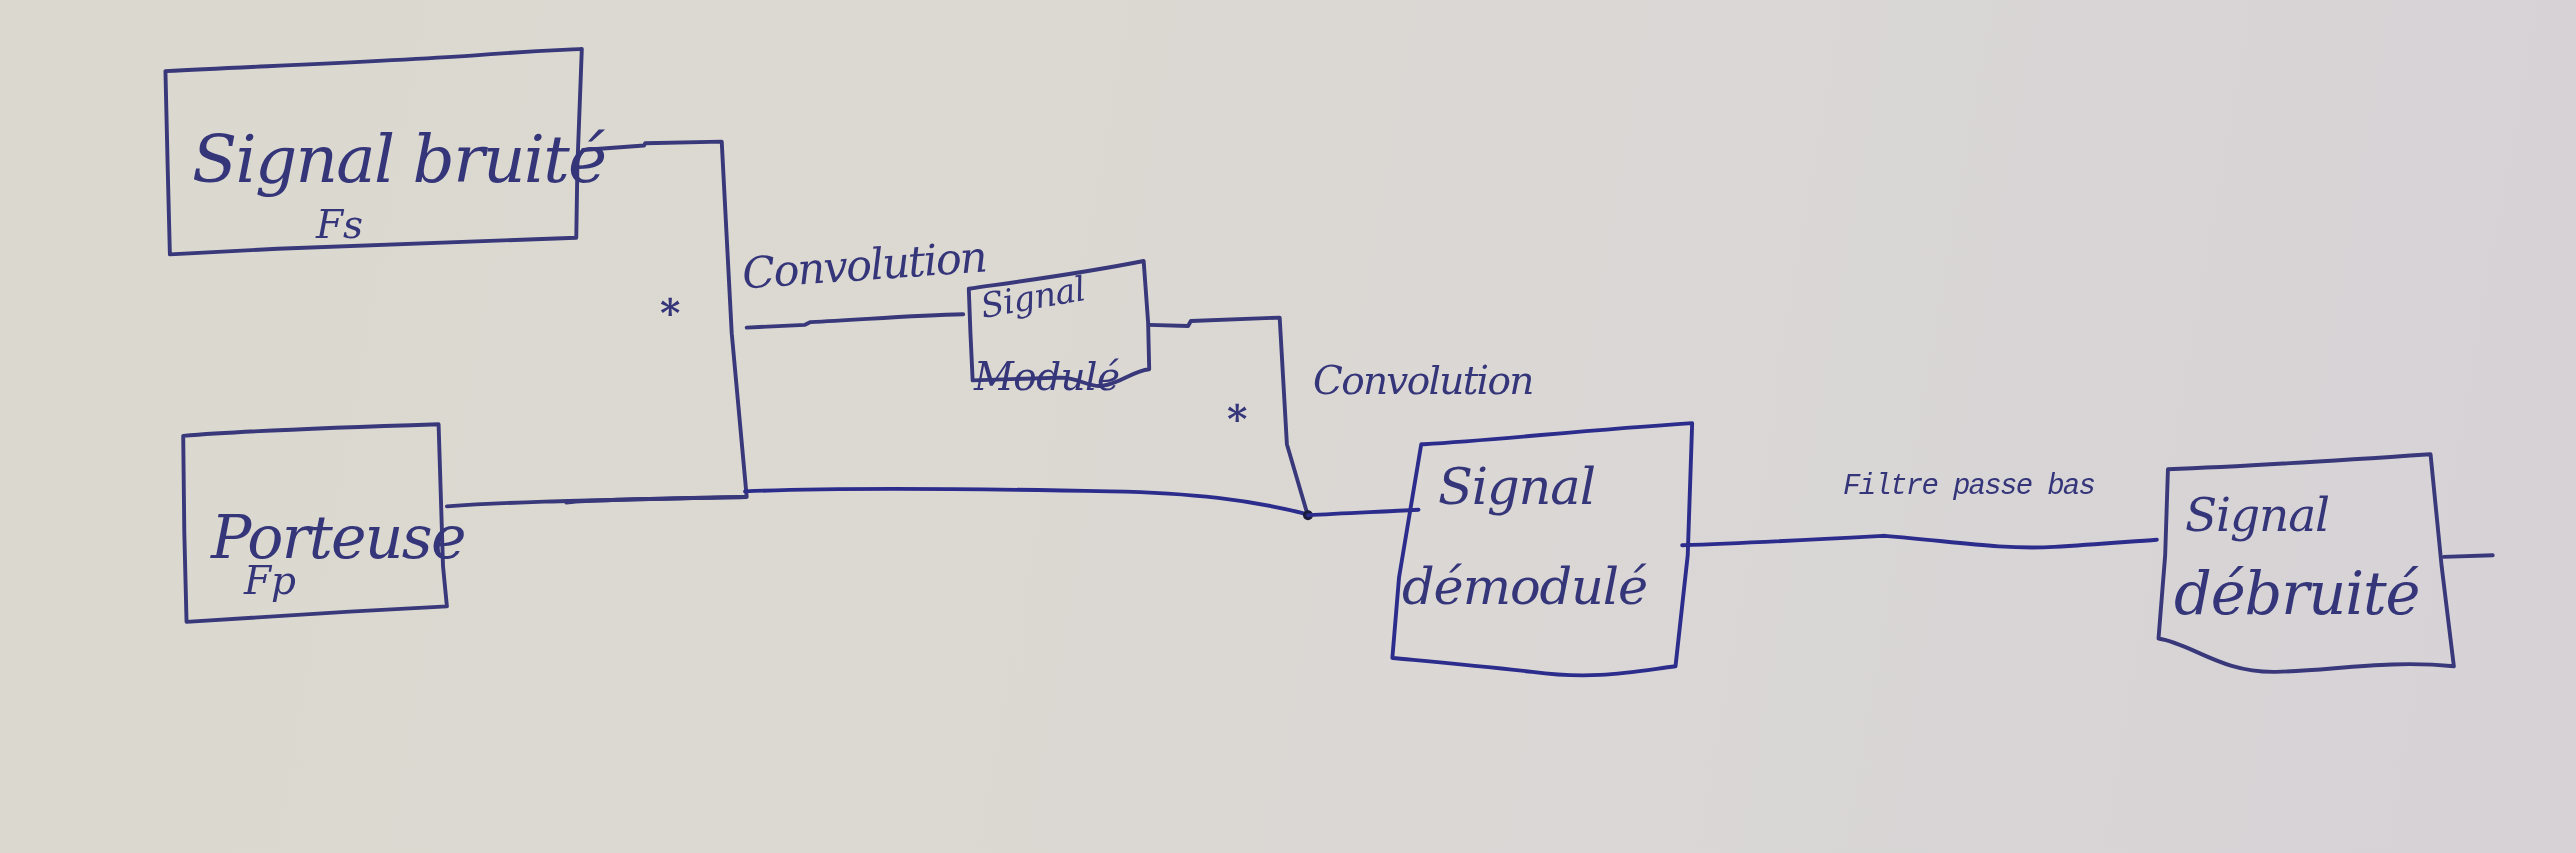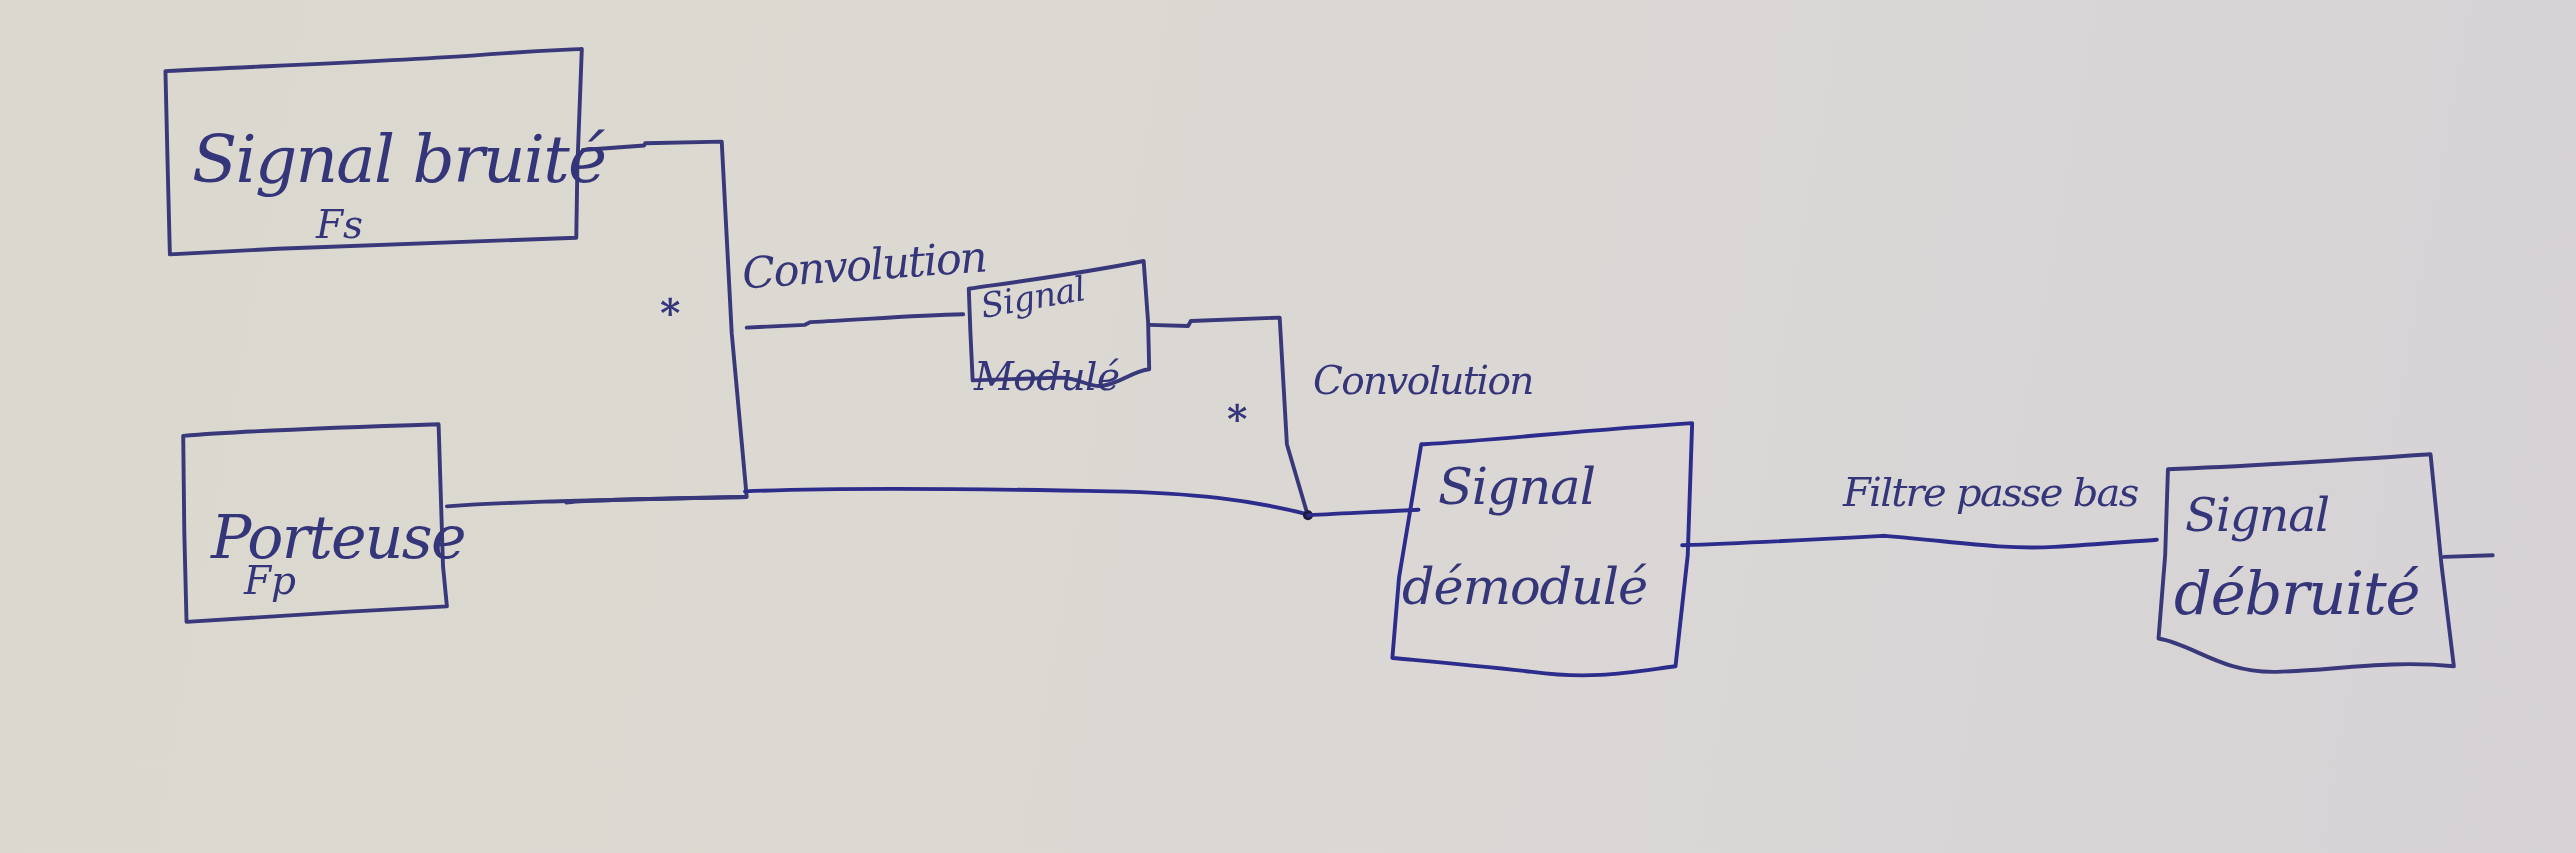--- a/index.html
+++ b/index.html
@@ -71,17 +71,17 @@
 
 <div class="lbl small-title" style="left:980px; top:280px; transform:rotate(-10deg);">Signal</div>
 <div class="lbl small-title" style="left:974px; top:325px; font-size:39px;margin-top:32px;">Modulé</div>
 
 <div class="lbl op" style="left:1227px; top:400px;">*</div>
 <div class="lbl conn" style="left:1313px; top:361px; font-size:39px;">Convolution</div>
 
 <div class="lbl mid-title" style="left:1438px; top:461px;">Signal</div>
 <div class="lbl mid-title" style="left:1402px; top:561px;text-align:right;">démodulé</div>
 
-<div class="lbl conn" style="left:1843px; top:472px; font-size:40px;">Filtre passe bas</div>
+<div class="lbl conn" style="left:1843px; top:472px; font-size:29px;font-family:Liberation Mono, monospace;">Filtre passe bas</div>
 
 <div class="lbl mid-title" style="left:2185px; top:491px; font-size:47px;">Signal</div>
 <div class="lbl mid-title" style="left:2174px; top:564px; font-size:59px;">débruité</div>
 
 
 </body></html>

